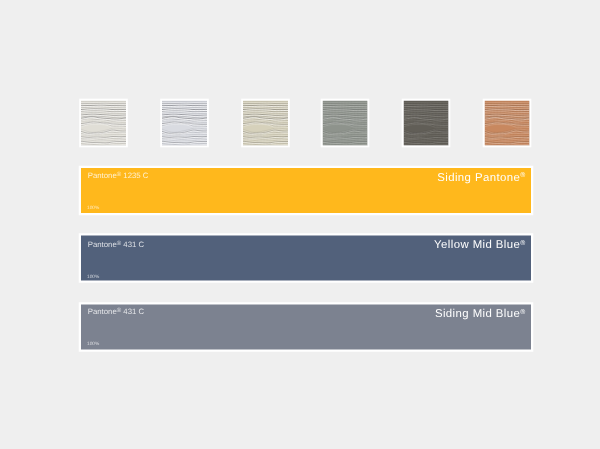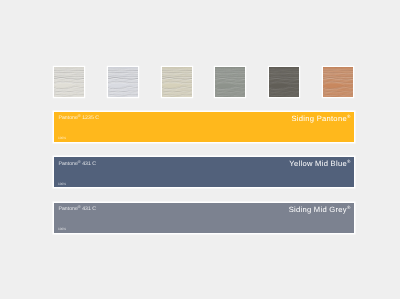--- a/index.html
+++ b/index.html
@@ -348,17 +348,17 @@
         <div class="title"><span>Siding Pantone</span><span class="reg">®</span></div>
         <div class="pct">100%</div>
       </div>
       <div class="bar" style="top: 157.2px; background: rgb(82, 97, 123);">
         <div class="code"><span>Pantone</span><span class="reg">®</span> <span>431 C</span></div>
         <div class="title"><span>Yellow Mid Blue</span><span class="reg">®</span></div>
         <div class="pct">100%</div>
       </div>
       <div class="bar" style="top: 202.6px; background: rgb(124, 130, 144);">
         <div class="code"><span>Pantone</span><span class="reg">®</span> <span>431 C</span></div>
-        <div class="title"><span>Siding Mid Grey</span><span class="reg">®</span></div>
+        <div class="title"><span>Siding Mid Blue</span><span class="reg">®</span></div>
         <div class="pct">100%</div>
       </div>
     </div>
 </div>
 
 </body></html>

